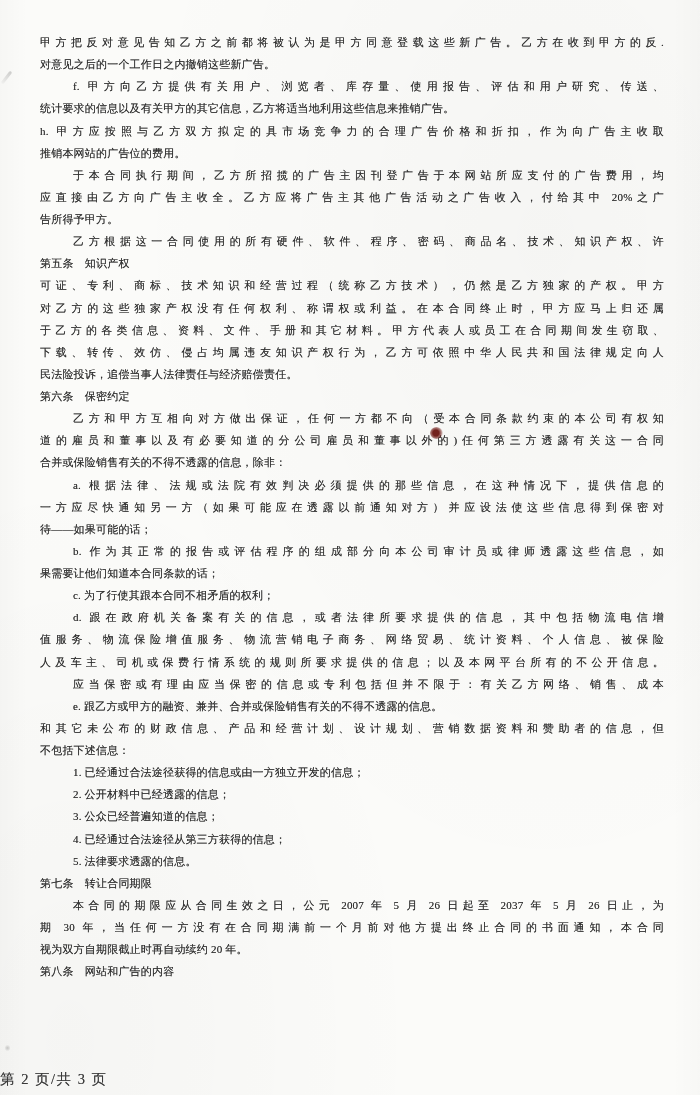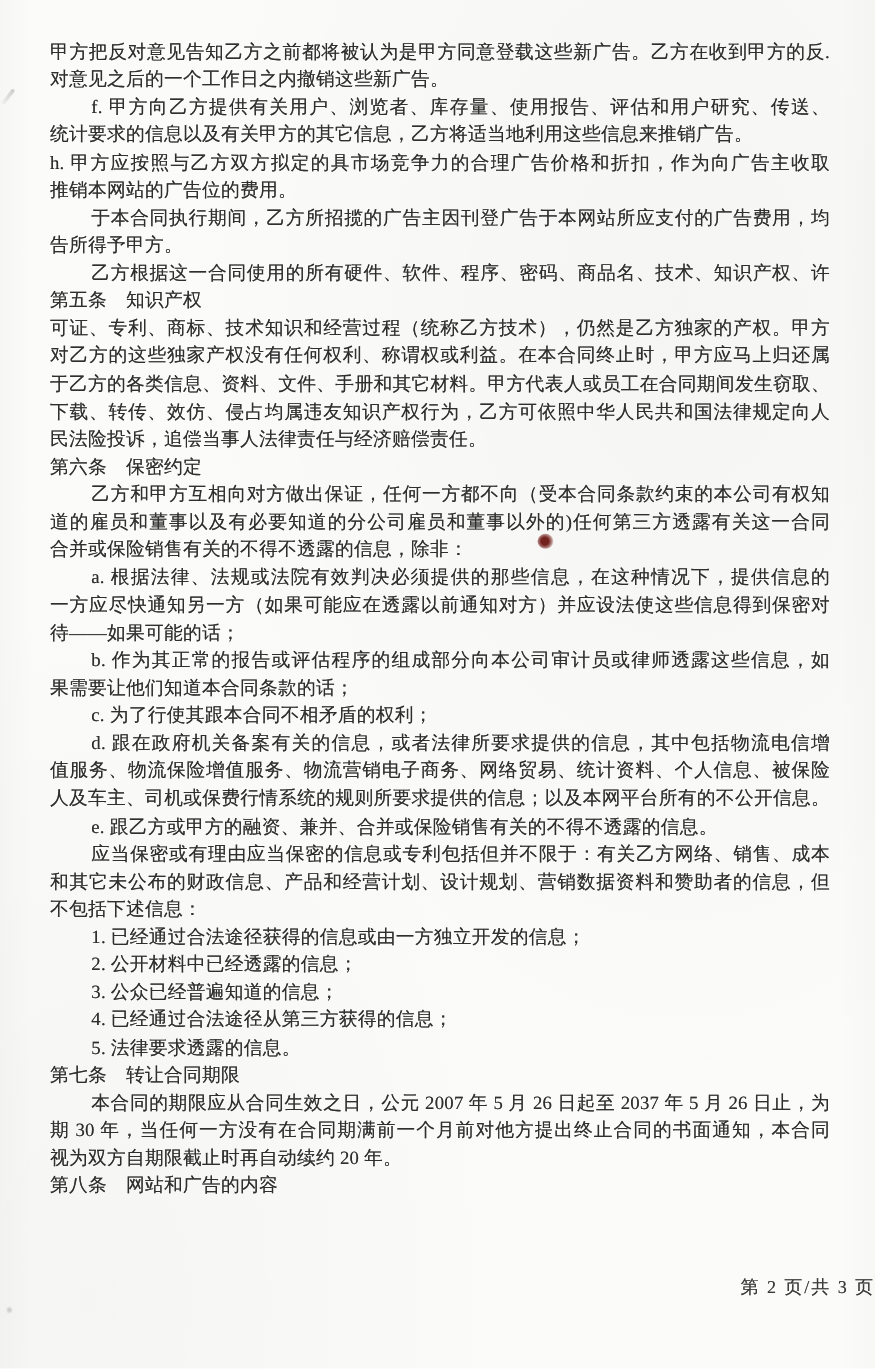--- a/index.html
+++ b/index.html
@@ -17,30 +17,30 @@
     background:
       radial-gradient(ellipse at 78% 22%, rgba(0,0,0,0.022), transparent 55%),
       radial-gradient(ellipse at 10% 95%, rgba(0,0,0,0.025), transparent 40%),
       linear-gradient(90deg, rgba(0,0,0,0.018), transparent 4%, transparent 96%, rgba(0,0,0,0.015));
   }
   .content{
     position:absolute;left:40px;top:31px;width:624px;
   }
   .line{
     height:22.14px;line-height:22.14px;
-    font-size:15px;
+    font-size:11px;
     letter-spacing:0.2px;
     white-space:nowrap;
     text-shadow:0 0 0.5px rgba(47,47,47,0.65);
   }
   .line.j{ text-align-last:justify; text-align:justify; }
   .line.ind{ text-indent:33px; }
   .footer{
-    position:absolute;left:0;right:0;top:1020px;
-    text-align:right;
+    position:absolute;left:0;right:0;top:1070px;
+    text-align:left;
     font-size:14.5px;letter-spacing:1.5px;
     color:#3a3a3a;
     text-shadow:0 0 0.5px rgba(47,47,47,0.6);
   }
   .stain{
     position:absolute;left:430px;top:427px;width:13px;height:12px;
     background:radial-gradient(circle at 45% 50%,
        rgba(104,16,12,0.92) 0 32%,
        rgba(104,16,12,0.5) 58%,
        rgba(104,16,12,0) 78%);
@@ -63,20 +63,21 @@
 
 <div class="page">
   <div class="content">
       <div class="line j">甲方把反对意见告知乙方之前都将被认为是甲方同意登载这些新广告。乙方在收到甲方的反.</div>
       <div class="line">对意见之后的一个工作日之内撤销这些新广告。</div>
       <div class="line j ind">f. 甲方向乙方提供有关用户、浏览者、库存量、使用报告、评估和用户研究、传送、</div>
       <div class="line">统计要求的信息以及有关甲方的其它信息，乙方将适当地利用这些信息来推销广告。</div>
       <div class="line j">h. 甲方应按照与乙方双方拟定的具市场竞争力的合理广告价格和折扣，作为向广告主收取</div>
       <div class="line">推销本网站的广告位的费用。</div>
       <div class="line j ind">于本合同执行期间，乙方所招揽的广告主因刊登广告于本网站所应支付的广告费用，均</div>
+      <div class="line j">应直接由乙方向广告主收全。乙方应将广告主其他广告活动之广告收入，付给其中 20%之广</div>
       <div class="line">告所得予甲方。</div>
       <div class="line j ind">乙方根据这一合同使用的所有硬件、软件、程序、密码、商品名、技术、知识产权、许</div>
       <div class="line">第五条　知识产权</div>
       <div class="line j">可证、专利、商标、技术知识和经营过程（统称乙方技术），仍然是乙方独家的产权。甲方</div>
       <div class="line j">对乙方的这些独家产权没有任何权利、称谓权或利益。在本合同终止时，甲方应马上归还属</div>
       <div class="line j">于乙方的各类信息、资料、文件、手册和其它材料。甲方代表人或员工在合同期间发生窃取、</div>
       <div class="line j">下载、转传、效仿、侵占均属违友知识产权行为，乙方可依照中华人民共和国法律规定向人</div>
       <div class="line">民法险投诉，追偿当事人法律责任与经济赔偿责任。</div>
       <div class="line">第六条　保密约定</div>
       <div class="line j ind">乙方和甲方互相向对方做出保证，任何一方都不向（受本合同条款约束的本公司有权知</div>
@@ -84,22 +85,22 @@
       <div class="line">合并或保险销售有关的不得不透露的信息，除非：</div>
       <div class="line j ind">a. 根据法律、法规或法院有效判决必须提供的那些信息，在这种情况下，提供信息的</div>
       <div class="line j">一方应尽快通知另一方（如果可能应在透露以前通知对方）并应设法使这些信息得到保密对</div>
       <div class="line">待——如果可能的话；</div>
       <div class="line j ind">b. 作为其正常的报告或评估程序的组成部分向本公司审计员或律师透露这些信息，如</div>
       <div class="line">果需要让他们知道本合同条款的话；</div>
       <div class="line ind">c. 为了行使其跟本合同不相矛盾的权利；</div>
       <div class="line j ind">d. 跟在政府机关备案有关的信息，或者法律所要求提供的信息，其中包括物流电信增</div>
       <div class="line j">值服务、物流保险增值服务、物流营销电子商务、网络贸易、统计资料、个人信息、被保险</div>
       <div class="line j">人及车主、司机或保费行情系统的规则所要求提供的信息；以及本网平台所有的不公开信息。</div>
+      <div class="line j ind">应当保密或有理由应当保密的信息或专利包括但并不限于：有关乙方网络、销售、成本</div>
       <div class="line ind">e. 跟乙方或甲方的融资、兼并、合并或保险销售有关的不得不透露的信息。</div>
-      <div class="line j ind">应当保密或有理由应当保密的信息或专利包括但并不限于：有关乙方网络、销售、成本</div>
       <div class="line j">和其它未公布的财政信息、产品和经营计划、设计规划、营销数据资料和赞助者的信息，但</div>
       <div class="line">不包括下述信息：</div>
       <div class="line ind">1. 已经通过合法途径获得的信息或由一方独立开发的信息；</div>
       <div class="line ind">2. 公开材料中已经透露的信息；</div>
       <div class="line ind">3. 公众已经普遍知道的信息；</div>
       <div class="line ind">4. 已经通过合法途径从第三方获得的信息；</div>
       <div class="line ind">5. 法律要求透露的信息。</div>
       <div class="line">第七条　转让合同期限</div>
       <div class="line j ind">本合同的期限应从合同生效之日，公元 2007 年 5 月 26 日起至 2037 年 5 月 26 日止，为</div>
       <div class="line j">期 30 年，当任何一方没有在合同期满前一个月前对他方提出终止合同的书面通知，本合同</div>

